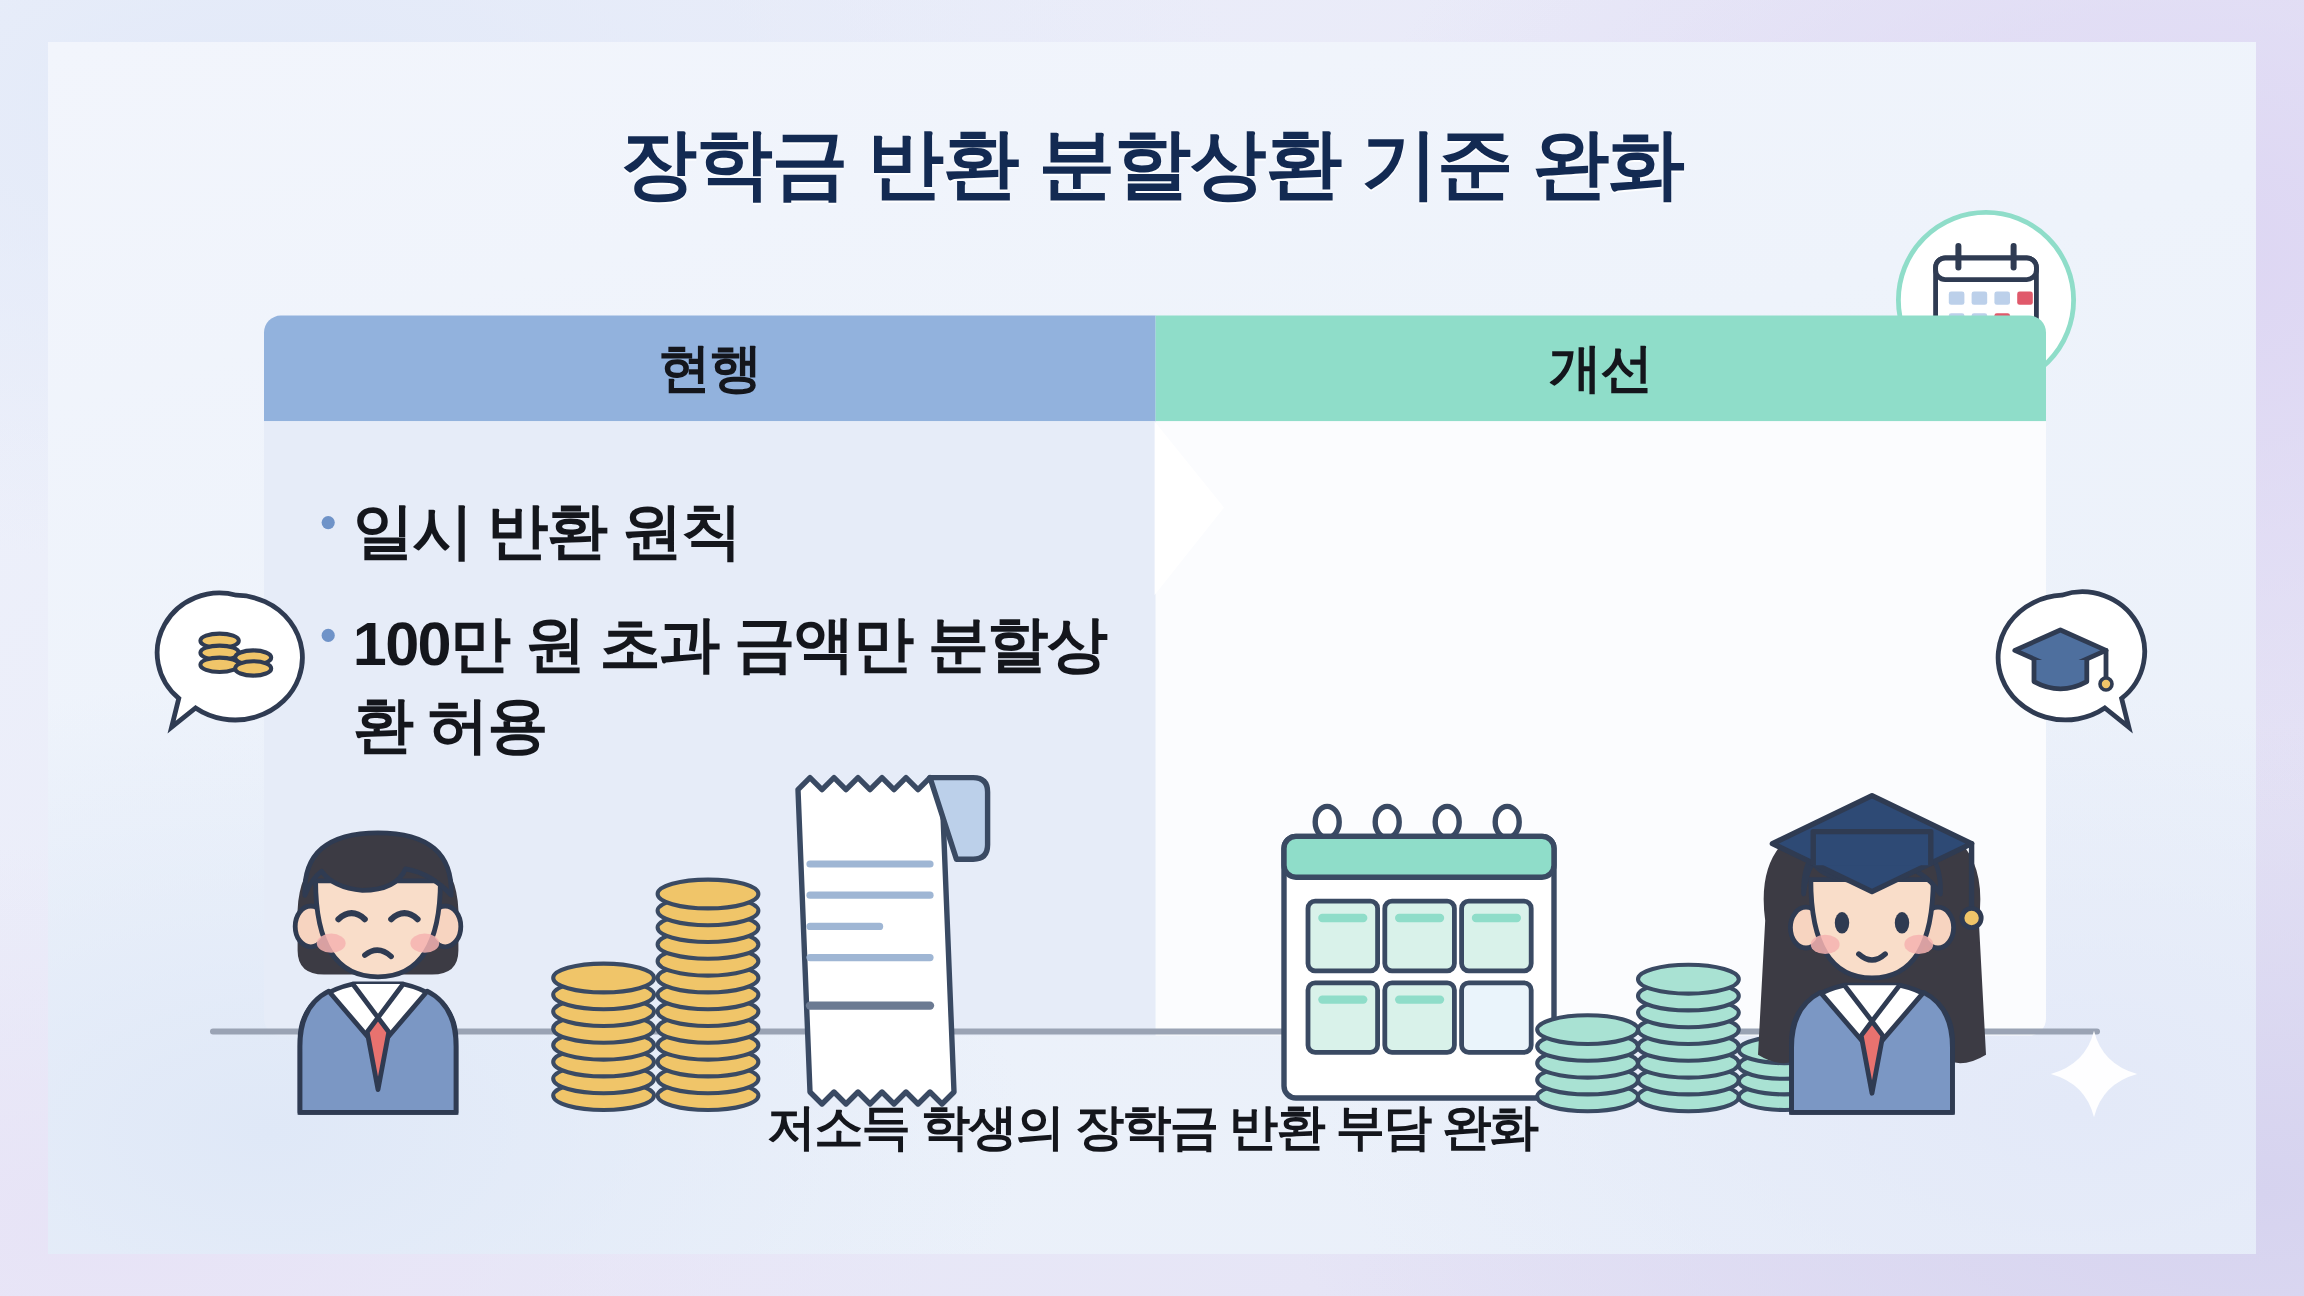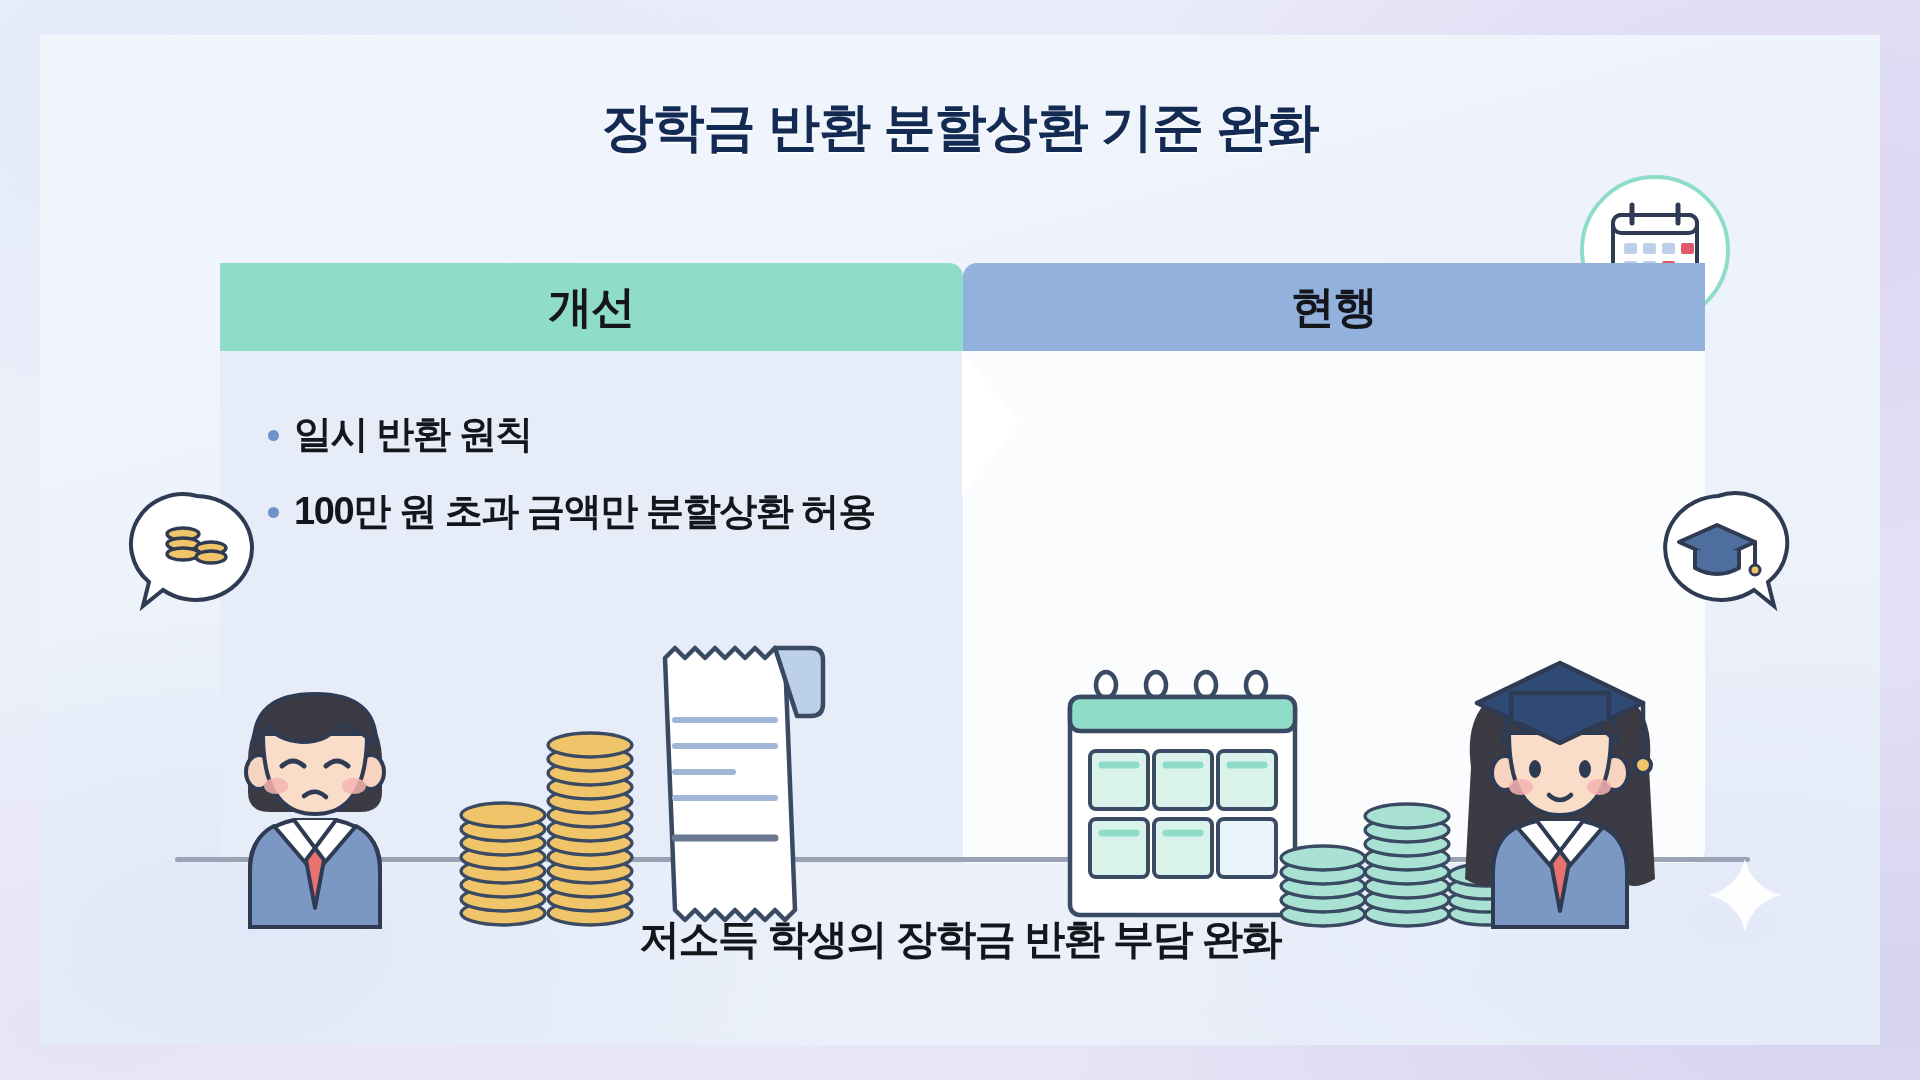--- a/index.html
+++ b/index.html
@@ -27,21 +27,21 @@
       radial-gradient(ellipse 55% 60% at 10% 90%,  #dfe8f7 0%, rgba(223,232,247,0) 62%),
       radial-gradient(ellipse 55% 55% at 92% 88%,  #e3e9f8 0%, rgba(227,233,248,0) 62%),
       linear-gradient(165deg,#f2f5fc 0%,#eef3fb 40%,#e9eff9 100%);
     overflow:hidden;
   }
 
   
   .title {
     position:absolute; top:58px; left:0; right:0;
     text-align:center;
-    font-size:52px; font-weight:bold; letter-spacing:-1px;
+    font-size:64px; font-weight:bold; letter-spacing:-1px;
     color:#132a52;
     text-shadow:0 2px 0 rgba(255,255,255,.85);
   }
 
   
   .compare {
     position:absolute; top:228px; left:180px; width:1485px; height:600px;
   }
 
   
@@ -83,21 +83,21 @@
     margin-bottom:26px;
   }
   .dot {
     flex:0 0 auto;
     width:11px; height:11px; border-radius:50%;
     margin-top:21px; margin-right:15px;
   }
   .dot-blue { background:#6f93c8; }
   .dot-mint { background:#6bc9b2; }
   .btext {
-    font-size:38px; font-weight:bold; color:#14161c;
+    font-size:51px; font-weight:bold; color:#14161c;
     letter-spacing:-1.4px; line-height:1.33;
   }
 
   
   .ground {
     position:absolute; left:135px; right:130px; top:822px;
     height:5px; background:#9aa3b4; border-radius:3px;
   }
   .caption {
     position:absolute; bottom:78px; left:0; right:0;
@@ -145,22 +145,22 @@
       <g fill="#e0596b">
         <rect x="101" y="68" width="13" height="11" rx="2"></rect>
         <rect x="82" y="86" width="13" height="11" rx="2"></rect>
       </g>
     </svg>
   </div>
 
   <div class="compare">
 
     <div class="bars">
+      <div class="bar bar-current">현행</div>
       <div class="bar bar-improved">개선</div>
-      <div class="bar bar-current">현행</div>
     </div>
 
     <div class="panels">
 
       <div class="arrow">
         <svg width="60" height="150" viewBox="0 0 60 150">
           <path d="M0 0 L58 72 L0 145 Z" fill="#ffffff"></path>
         </svg>
       </div>
 

